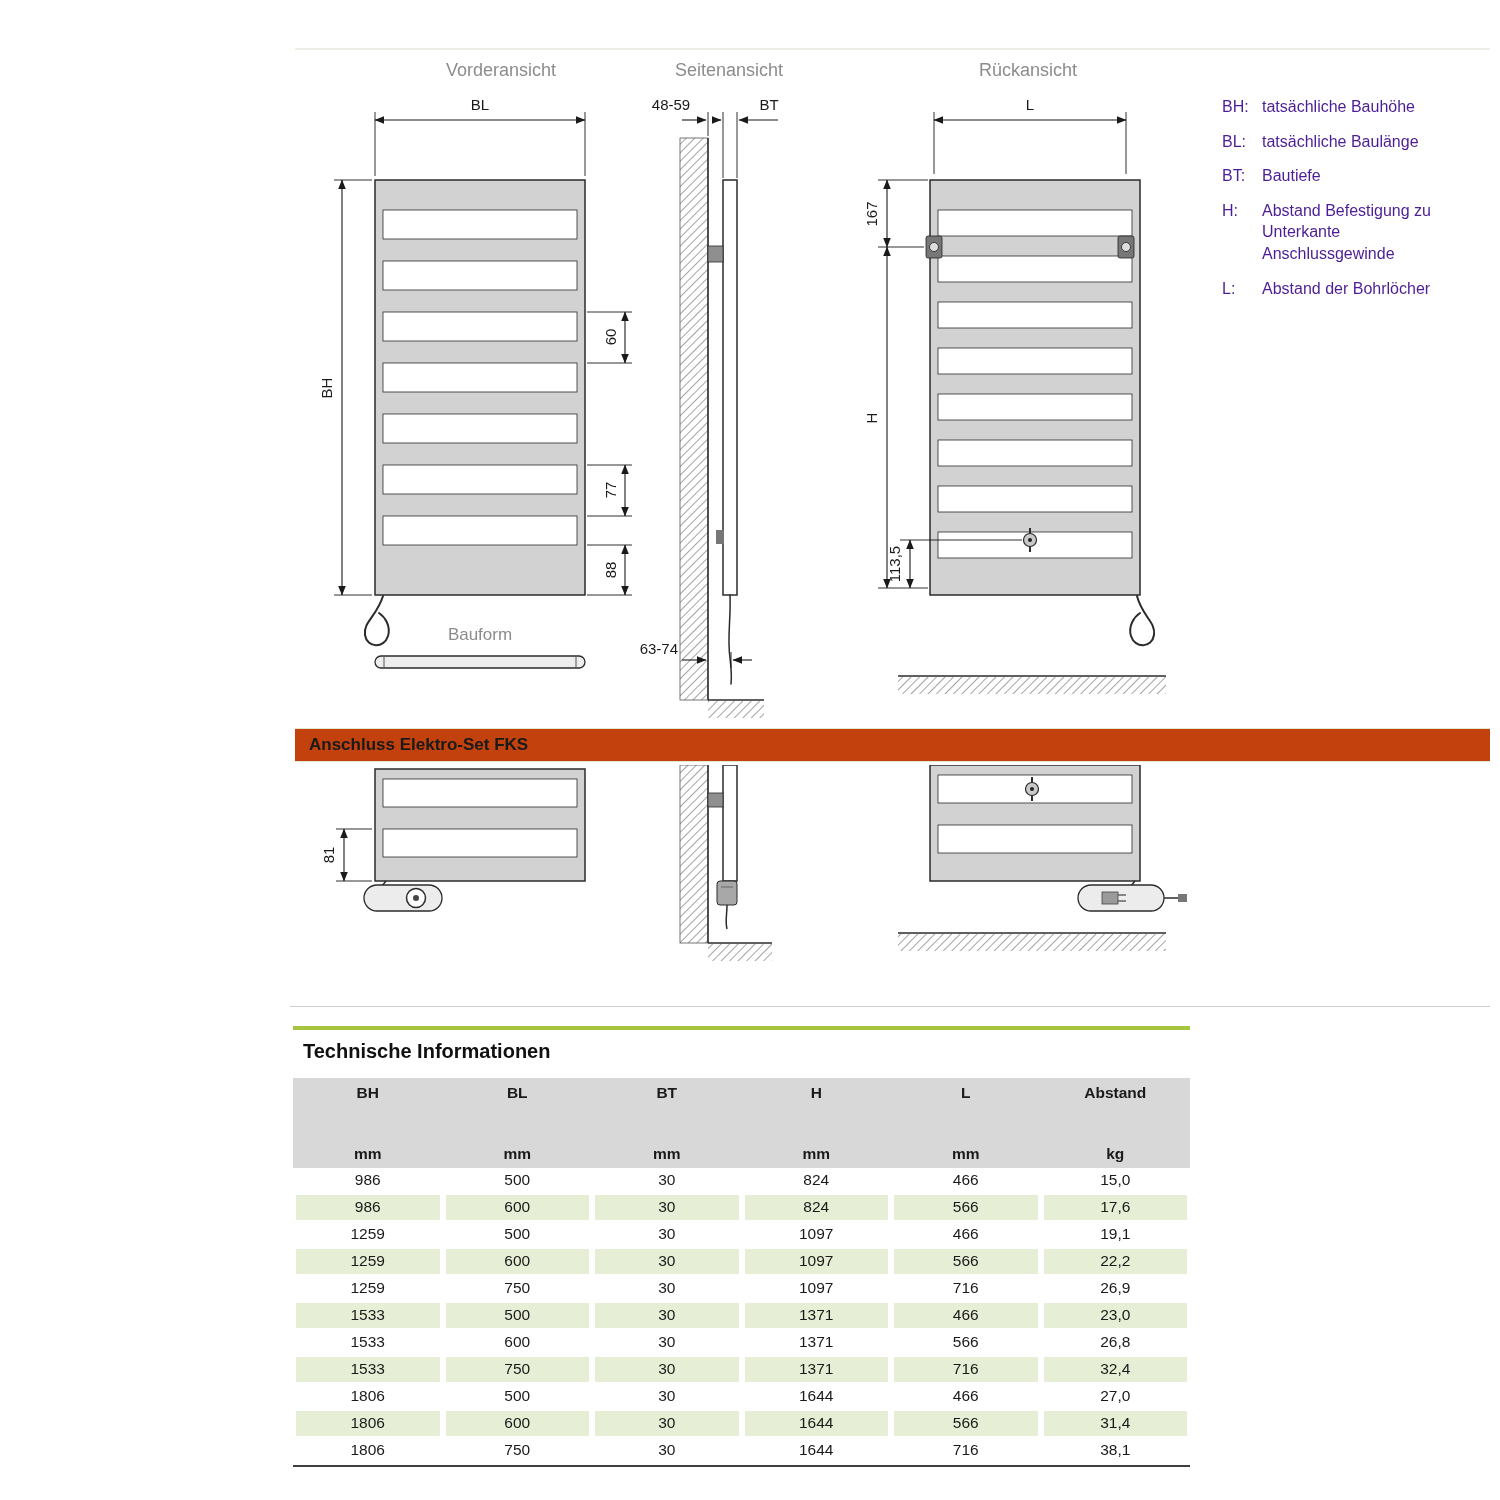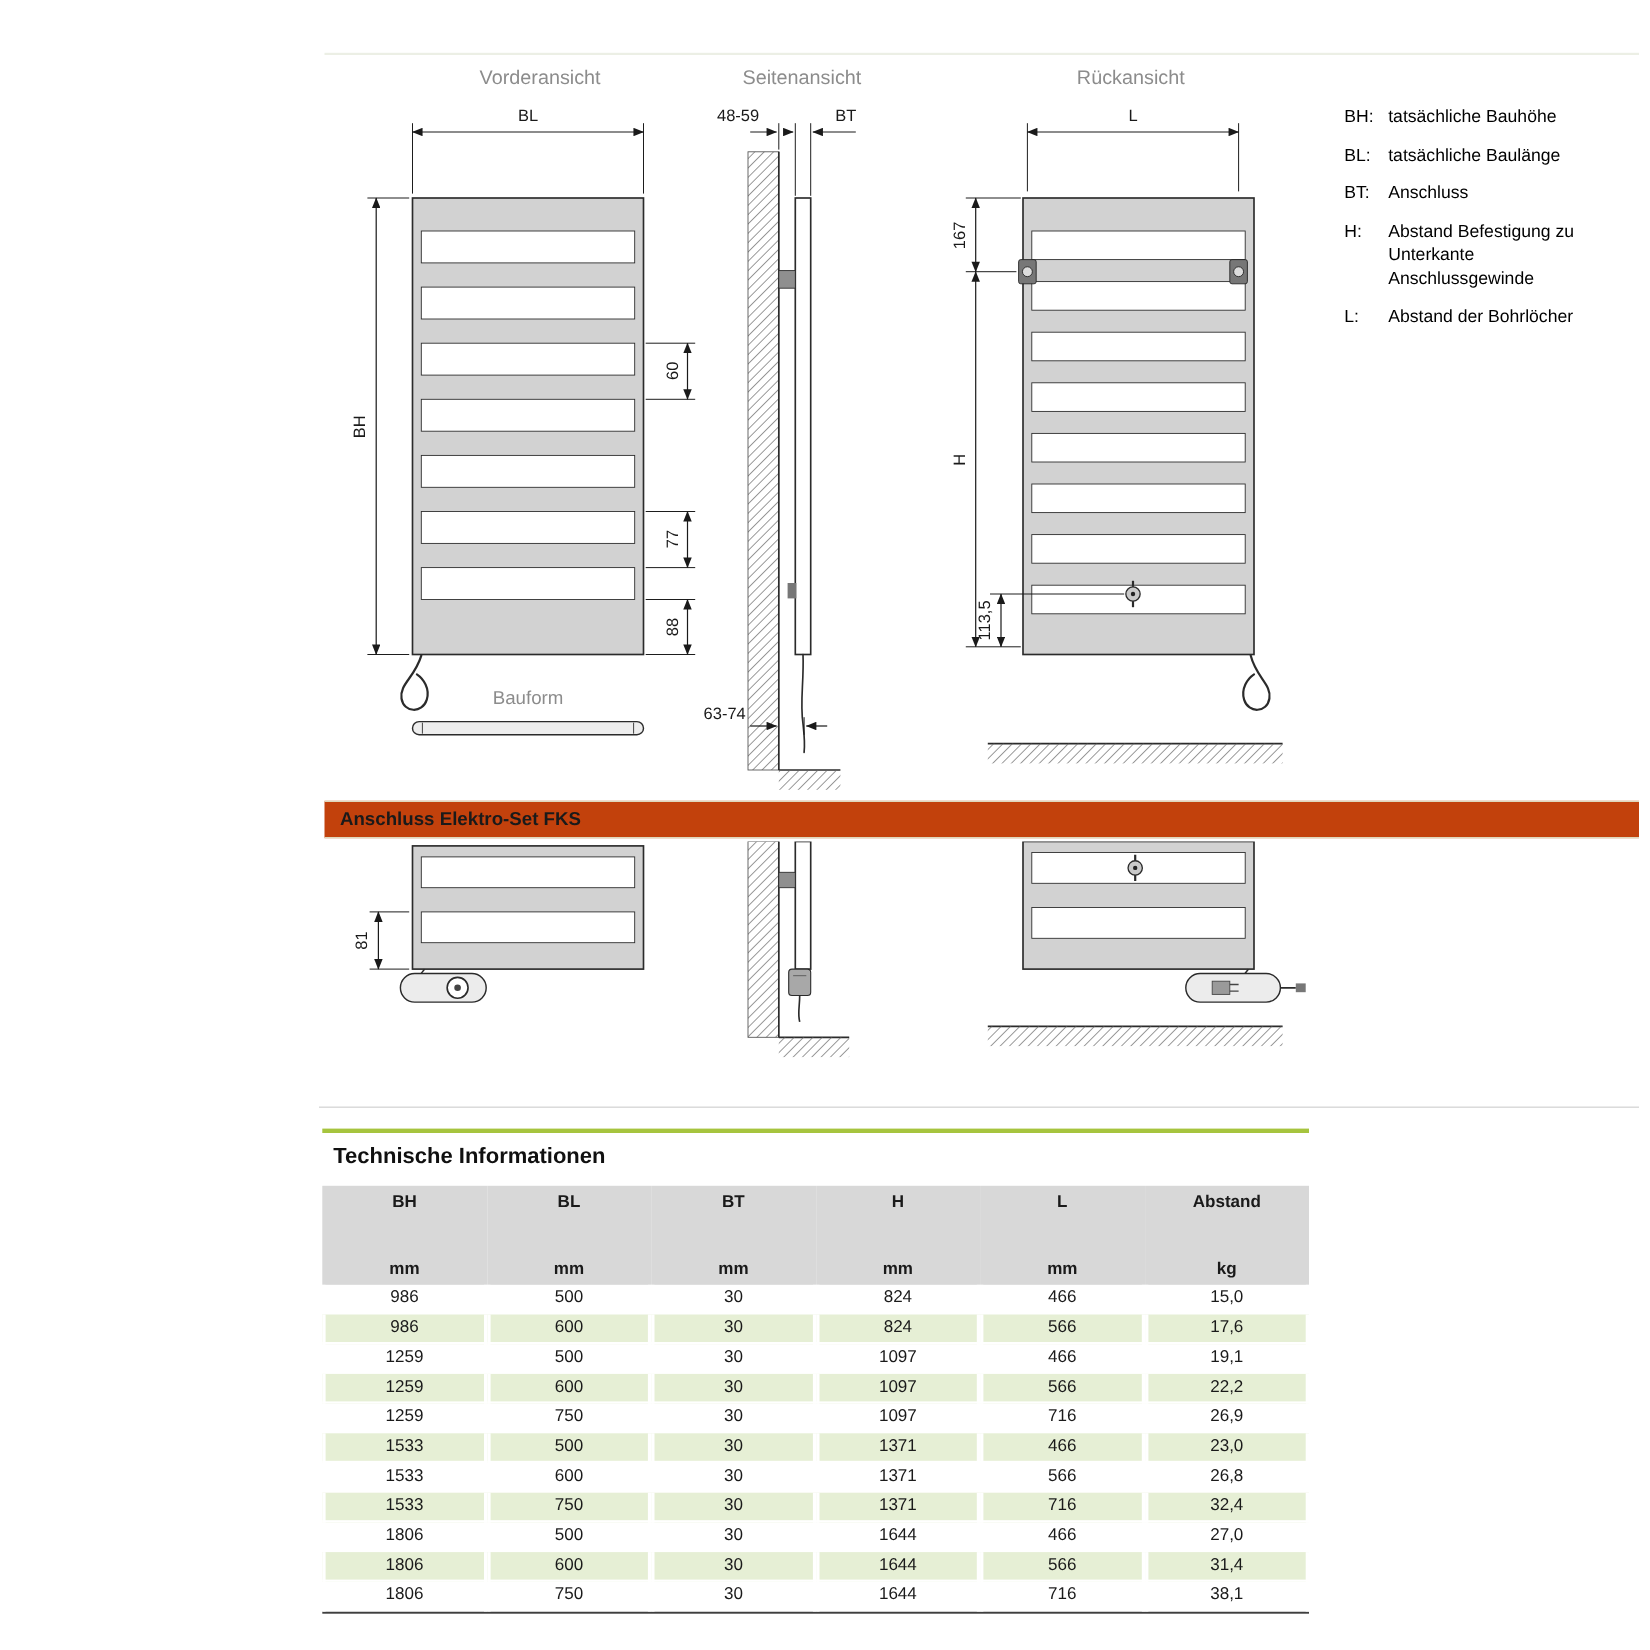--- a/index.html
+++ b/index.html
@@ -2,24 +2,24 @@
 <html><head>
 <meta charset="utf-8">
 <style>
   html,body{margin:0;padding:0;background:#fff;}
   .page{position:relative;width:1500px;height:1500px;background:#fff;overflow:hidden;
         font-family:"Liberation Sans",sans-serif;color:#1a1a1a;}
 
   .topline{position:absolute;left:295px;top:48px;width:1195px;height:2px;background:#ecefe5;}
   .view-heading{position:absolute;top:60px;width:250px;text-align:center;
                 font-size:18px;color:#8c8c8c;}
-  .vh-front{left:366px;} .vh-side{left:604px;} .vh-rear{left:903px;}
+  .vh-front{left:376px;} .vh-side{left:604px;} .vh-rear{left:903px;}
 
   .legend{position:absolute;left:1222px;top:96px;width:252px;}
-  .legend-item{display:flex;margin-bottom:13px;color:#000000;font-size:16px;line-height:1.35;}
+  .legend-item{display:flex;margin-bottom:13px;color:#4c1d95;font-size:16px;line-height:1.35;}
   .legend-key{width:40px;flex:0 0 40px;}
   .legend-text{width:205px;}
 
   svg{position:absolute;display:block;}
   #svg-top{left:280px;top:60px;}
   #svg-bottom{left:280px;top:765px;}
 
   .dim{stroke:#1a1a1a;stroke-width:1.1;fill:none;}
   .ext{stroke:#1a1a1a;stroke-width:0.9;fill:none;}
   .dimtxt{font-family:"Liberation Sans",sans-serif;font-size:15px;fill:#1a1a1a;}
@@ -263,21 +263,21 @@
     <div class="legend-item">
       <span class="legend-key">BH:</span>
       <span class="legend-text">tatsächliche Bauhöhe</span>
     </div>
     <div class="legend-item">
       <span class="legend-key">BL:</span>
       <span class="legend-text">tatsächliche Baulänge</span>
     </div>
     <div class="legend-item">
       <span class="legend-key">BT:</span>
-      <span class="legend-text">Anschluss</span>
+      <span class="legend-text">Bautiefe</span>
     </div>
     <div class="legend-item">
       <span class="legend-key">H:</span>
       <span class="legend-text">Abstand Befestigung zu Unterkante Anschlussgewinde</span>
     </div>
     <div class="legend-item">
       <span class="legend-key">L:</span>
       <span class="legend-text">Abstand der Bohrlöcher</span>
     </div>
   </div>

